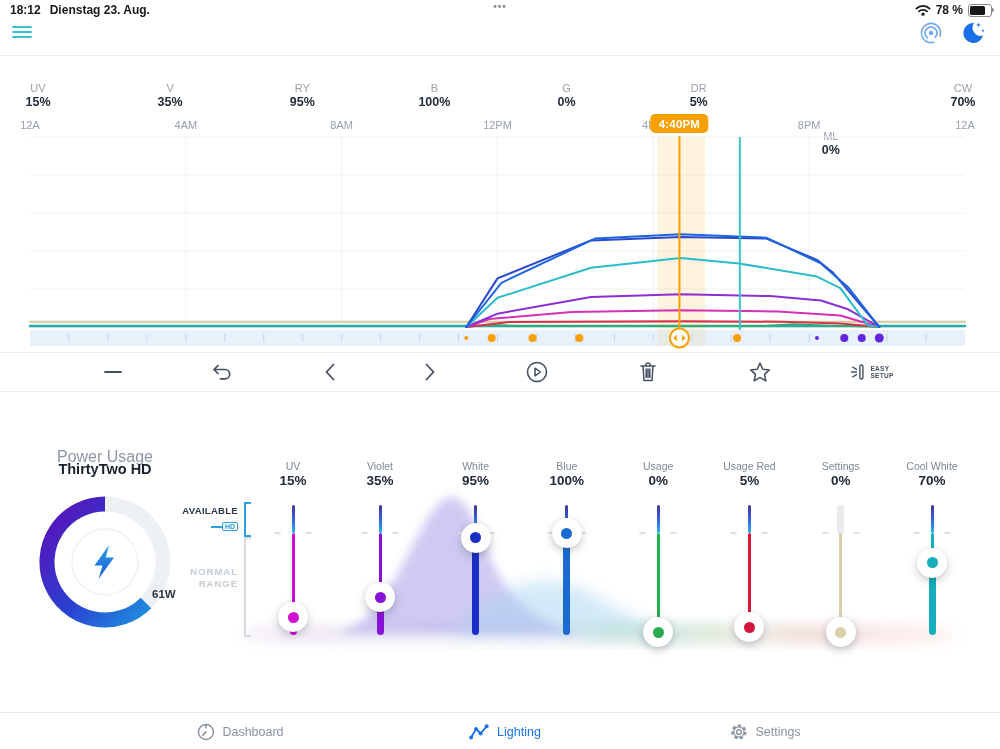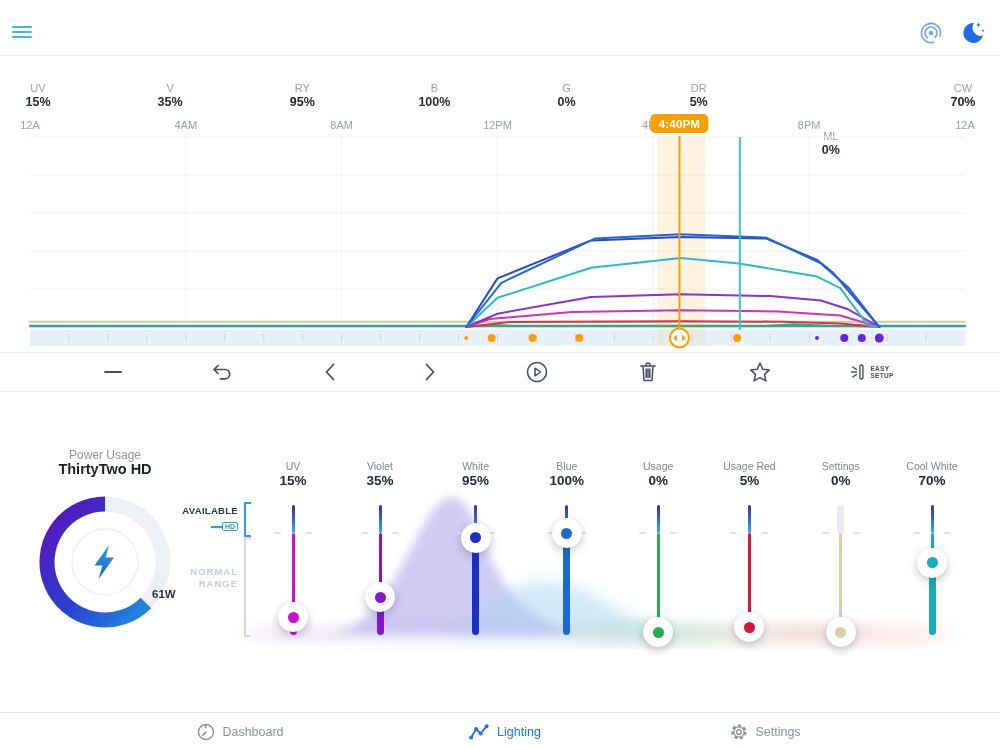--- a/index.html
+++ b/index.html
@@ -27,21 +27,21 @@
   #timeline{position:absolute;left:0;right:0;top:119px;height:14px;}
   .tl-tick{position:absolute;transform:translateX(-50%);font-size:11px;color:#98a1ac;white-space:nowrap;}
   #time-badge{position:absolute;top:114px;transform:translateX(-50%);background:#f7a000;color:#fff;
               font-size:11.5px;font-weight:700;padding:4px 8px 3px;border-radius:5px;z-index:5;letter-spacing:.2px;}
   #chart-svg{position:absolute;left:0;top:130px;width:1000px;height:220px;}
   
   .toolbar{position:absolute;left:0;right:0;top:352px;height:38px;border-top:1px solid #eaecef;border-bottom:1px solid #eaecef;}
   .tool{position:absolute;top:50%;transform:translate(-50%,-50%);color:#44505e;cursor:pointer;display:flex;align-items:center;gap:4px;}
   .easy-text{font-size:6.5px;font-weight:700;color:#44505e;line-height:7px;letter-spacing:.3px;}
   
-  .pw-label{position:absolute;left:25px;width:160px;top:448px;text-align:center;font-size:12px;color:#8d97a3;}
+  .pw-label{position:absolute;left:25px;width:160px;top:448px;text-align:center;font-size:16px;color:#8d97a3;}
   .pw-device{position:absolute;left:25px;width:160px;top:461px;text-align:center;font-size:14.5px;font-weight:700;color:#18222e;}
   #donut{position:absolute;left:35px;top:494px;}
   .pw-watts{position:absolute;left:152px;top:588px;font-size:11.5px;font-weight:700;color:#2a3340;text-align:right;}
   
   .bracket-hd{position:absolute;left:244px;top:502px;width:5px;height:31px;
               border-left:2px solid #2d9fe0;border-top:2px solid #2d9fe0;border-bottom:2px solid #2d9fe0;}
   .bracket-normal{position:absolute;left:244px;top:537px;width:5px;height:96px;
               border-left:2px solid #d5d9df;border-top:2px solid #d5d9df;border-bottom:2px solid #d5d9df;}
   .avail-label{position:absolute;left:150px;width:88px;top:505px;text-align:right;font-size:9.5px;font-weight:800;color:#2c3a48;letter-spacing:.3px;}
   .hd-logo{position:absolute;left:150px;width:88px;top:517px;text-align:right;}
@@ -69,20 +69,39 @@
   .nav{position:absolute;left:0;right:0;top:712px;height:37px;border-top:1px solid #e4e6ea;background:#fff;}
   .nav-item{position:absolute;top:50%;transform:translate(-50%,-50%);display:flex;align-items:center;gap:7px;
             font-size:12.5px;color:#8a939e;cursor:pointer;}
   .nav-item.active{color:#1a73e8;}
 </style>
 </head>
 <body>
 
 <div id="screen">
 
+  <div class="statusbar">
+    <div class="sb-left">
+      <span>18:12</span>
+      <span>Dienstag 23. Aug.</span>
+    </div>
+    <div class="sb-center">•••</div>
+    <div class="sb-right">
+      <svg width="16" height="12" viewBox="0 0 16 12">
+        <path d="M1.3 4.6 A9.5 9.5 0 0 1 14.7 4.6" fill="none" stroke="#17181a" stroke-width="1.7" stroke-linecap="round"></path>
+        <path d="M3.9 7.4 A6 6 0 0 1 12.1 7.4" fill="none" stroke="#17181a" stroke-width="1.7" stroke-linecap="round"></path>
+        <circle cx="8" cy="10.2" r="1.6" fill="#17181a"></circle>
+      </svg>
+      <span>78 %</span>
+      <span class="batt">
+          <span class="batt-fill"></span>
+          <span class="batt-nub"></span>
+        </span>
+    </div>
+  </div>
 
   <div class="menu-btn">
       <span></span>
       <span></span>
       <span></span>
     </div>
   <div class="hdr-right">
     <svg width="26" height="26" viewBox="-13 -13 26 26">
       <circle cx="0" cy="0" r="2.2" fill="#6ba6f2"></circle>
       <circle cx="0" cy="0" r="6" fill="none" stroke="#6ba6f2" stroke-width="1.6" stroke-dasharray="30 8" transform="rotate(120)"></circle>

